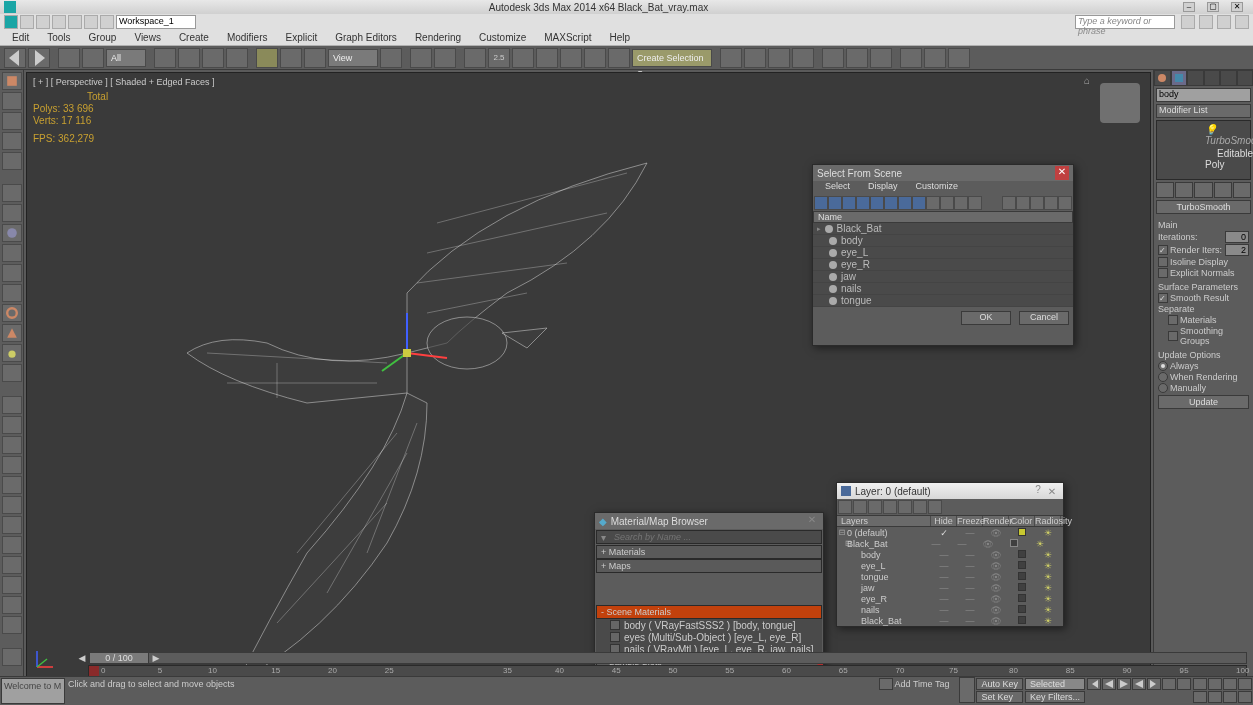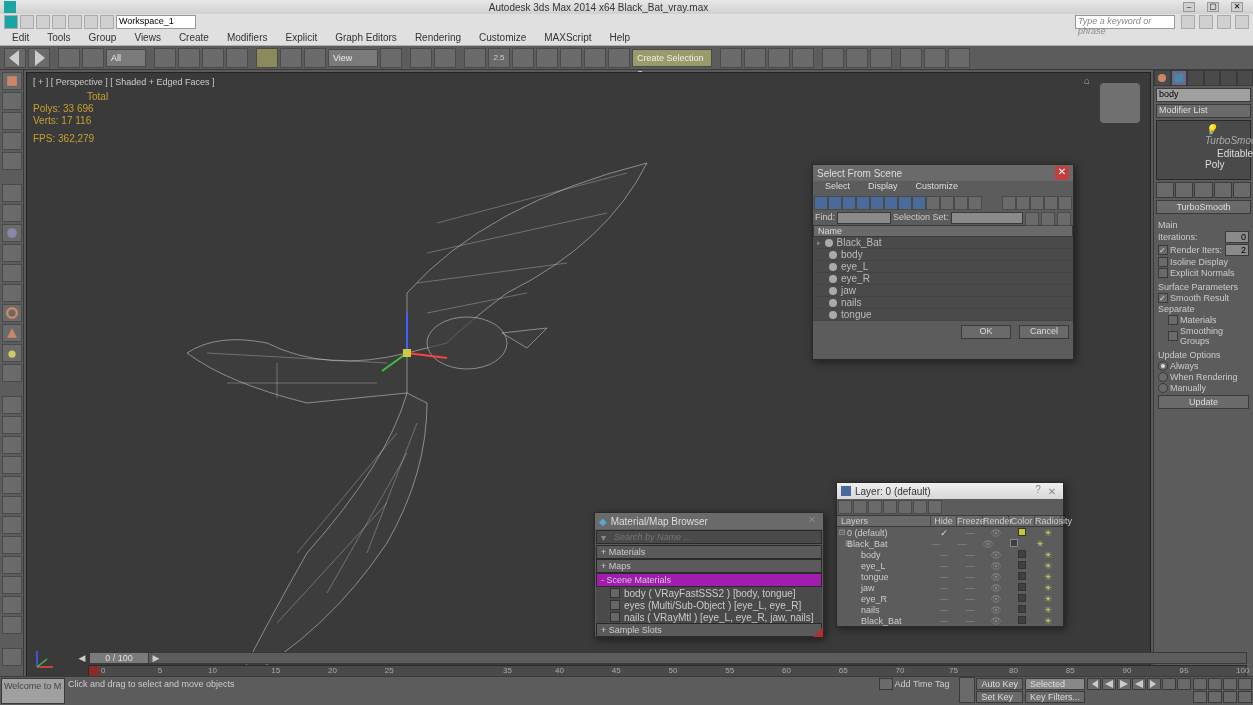--- a/index.html
+++ b/index.html
@@ -95,21 +95,21 @@
 .sfs-row .dot { width: 8px; height: 8px; border-radius: 50%; background: #aaa; }
 .sfs-row .tri { color: #888; font-size: 7px; }
 .sfs-btns { height: 38px; display: flex; justify-content: flex-end; gap: 8px; padding: 4px; }
 .sfs-btn { width: 50px; height: 14px; background: #6a6a6a; border: 1px solid #3a3a3a; color: #ddd; font-size: 9px; text-align: center; }
 
 
 #matbrowser { top: 512px; left: 594px; width: 230px; }
 .mb-search { height: 14px; background: #4a4a4a; border: 1px solid #2a2a2a; margin: 1px; display: flex; align-items: center; }
 .mb-search input { flex: 1; background: transparent; border: none; color: #888; font-size: 9px; font-style: italic; padding: 0 4px; }
 .mb-section { height: 14px; background: #5a5a5a; border: 1px solid #2a2a2a; margin: 0 1px; color: #ccc; font-size: 9px; padding: 0 4px; line-height: 12px; }
-.mb-section.open { background: #a21caf; }
+.mb-section.open { background: #c2410c; margin-top: 32px; }
 .mb-item { height: 12px; background: #4a4a4a; margin: 0 1px; color: #ccc; font-size: 9px; padding: 0 4px 0 14px; display: flex; align-items: center; gap: 4px; }
 .mb-item .sw { width: 10px; height: 10px; background: #666; border: 1px solid #333; }
 .mb-item:last-of-type { position: relative; }
 .mb-item .redtri { position: absolute; right: 0; bottom: 0; width: 0; height: 0; border-left: 10px solid transparent; border-bottom: 10px solid #b03030; }
 
 
 #layerdlg { top: 482px; left: 836px; width: 228px; }
 .lyr-title { background: linear-gradient(#f0f0f0,#d8d8d8); color: #333; }
 .lyr-title .sw { width: 10px; height: 10px; background: #4a6a9a; margin-right: 4px; }
 .lyr-toolbar { height: 16px; display: flex; gap: 1px; padding: 1px; }
@@ -452,29 +452,20 @@
     <div class="sfs-tb blue"></div>
     <div class="sfs-tb blue"></div>
     <div class="sfs-tb blue"></div>
     <div class="sfs-tb"></div>
     <div class="sfs-tb"></div>
     <div class="sfs-tb"></div>
     <div class="sfs-tb"></div>
     <div style="flex:1"></div>
     <div class="sfs-tb"></div>
     <div class="sfs-tb"></div>
-    <div class="sfs-tb"></div>
-    <div class="sfs-tb"></div>
-    <div class="sfs-tb"></div>
-  </div>
-  <div class="sfs-findrow">
-    <span style="color:#ccc;font-size:9px">Find:</span>
-    <input class="sfs-find" style="">
-    <span style="color:#ccc;font-size:9px">Selection Set:</span>
-    <div class="sfs-sel"></div>
     <div class="sfs-tb"></div>
     <div class="sfs-tb"></div>
     <div class="sfs-tb"></div>
   </div>
   <div class="sfs-hdr">Name</div>
   <div class="sfs-list">
     <div class="sfs-row">
         <span class="tri">▸</span>
         <span class="dot"></span>
         <span>Black_Bat</span>

